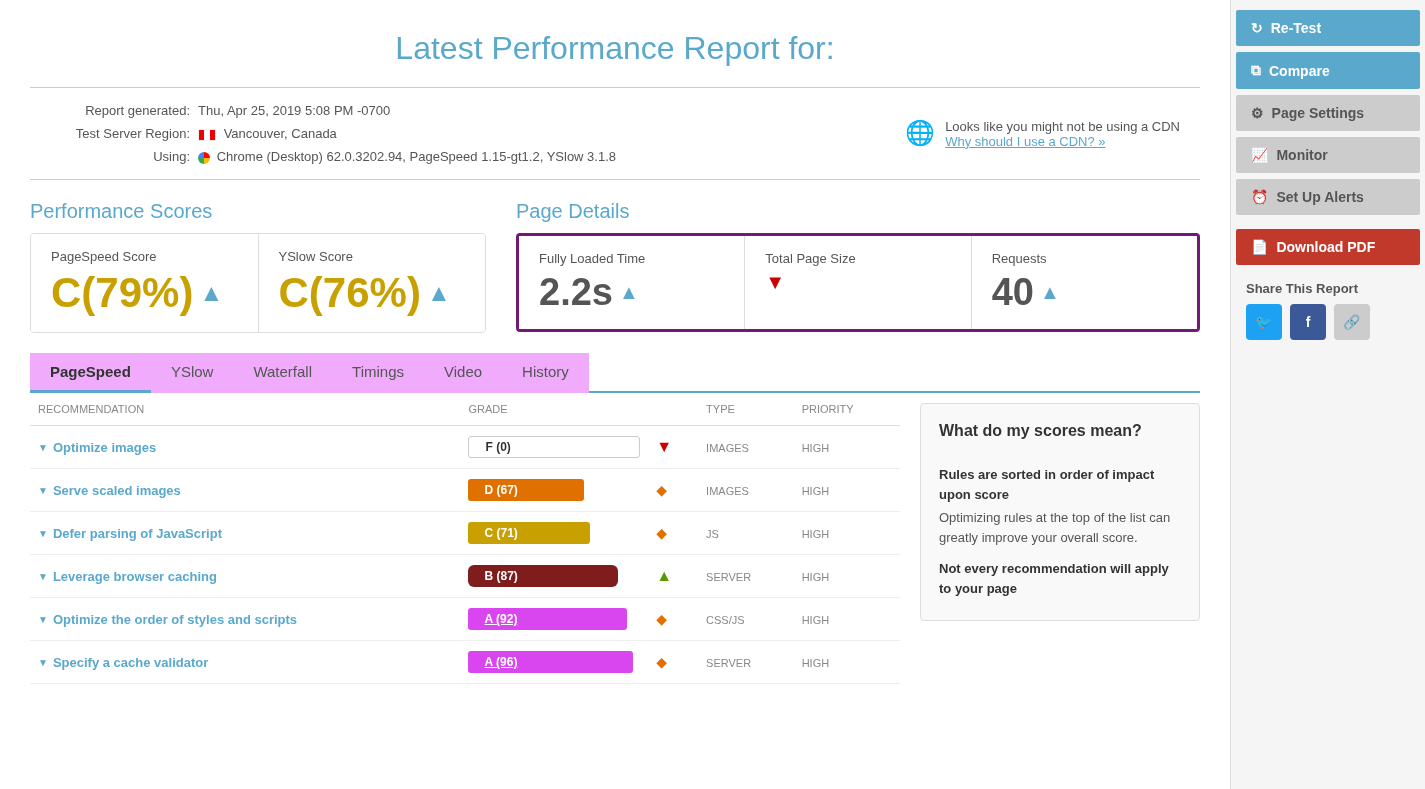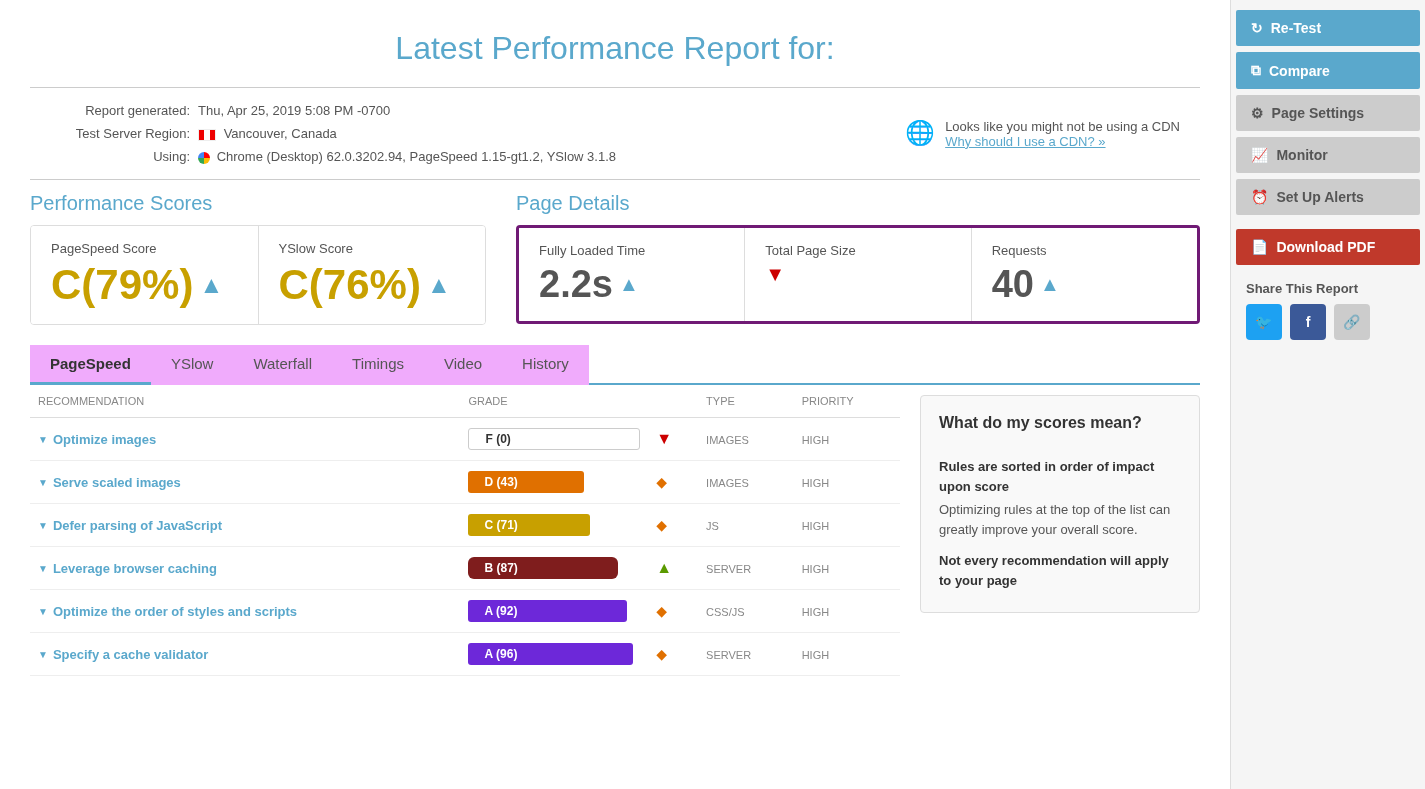--- a/index.html
+++ b/index.html
@@ -6,21 +6,21 @@
     body { font-family: Arial, sans-serif; background: #fff; color: #333; font-size: 14px; }
 
     .layout { display: flex; min-height: 789px; }
 
     .main-content { flex: 1; padding: 20px 30px; background: #fff; }
 
     .sidebar { width: 195px; background: #f5f5f5; border-left: 1px solid #ddd; padding: 10px 0; display: flex; flex-direction: column; gap: 6px; }
 
     h1.page-title { text-align: center; color: #5aa8cc; font-size: 32px; font-weight: normal; margin-bottom: 20px; margin-top: 10px; }
 
-    .report-meta { border-top: 1px solid #ccc; border-bottom: 1px solid #ccc; padding: 15px 20px; display: flex; justify-content: space-between; align-items: center; margin-bottom: 12px; }
+    .report-meta { border-top: 1px solid #ccc; border-bottom: 1px solid #ccc; padding: 15px 20px; display: flex; justify-content: space-between; align-items: center; margin-bottom: 20px; }
     .meta-left { display: flex; flex-direction: column; gap: 8px; }
     .meta-row { display: flex; gap: 8px; align-items: flex-start; }
     .meta-label { color: #555; font-size: 13px; text-align: right; min-width: 140px; }
     .meta-value { color: #555; font-size: 13px; }
     .chrome-dot { display: inline-block; width: 12px; height: 12px; border-radius: 50%; background: conic-gradient(red 0deg 90deg, #fbbc05 90deg 180deg, #34a853 180deg 270deg, #4285f4 270deg 360deg); margin-right: 3px; vertical-align: middle; }
 
     .cdn-notice { display: flex; align-items: flex-start; gap: 10px; font-size: 13px; color: #555; }
     .globe-icon { font-size: 24px; color: #888; }
 
     .scores-section { display: flex; gap: 30px; margin-bottom: 20px; }
@@ -54,21 +54,21 @@
     .rec-table tbody tr { border-bottom: 1px solid #eee; }
     .rec-table tbody td { padding: 10px 8px; font-size: 13px; vertical-align: middle; }
     .rec-name { color: #5aa8cc; font-weight: bold; cursor: pointer; display: flex; align-items: center; gap: 5px; }
     .rec-name .chevron { color: #5aa8cc; font-size: 10px; }
 
     .grade-bar { height: 22px; border-radius: 3px; display: flex; align-items: center; padding: 0 16px; font-size: 12px; font-weight: bold; color: #fff; white-space: nowrap; }
     .grade-f { background: #fff; border: 1px solid #ccc; color: #333; }
     .grade-d { background: #e07000; }
     .grade-c { background: #c8a000; }
     .grade-b { background: #7f1d1d; border-radius: 6px; }
-    .grade-a { background: #6d28d9; }
+    .grade-a { background: #d946ef; text-decoration: underline; }
 
     .type-badge { font-size: 11px; color: #888; }
     .priority-badge { font-size: 11px; color: #888; }
 
     .grade-cell { min-width: 120px; }
 
     .icon-down-red { color: #c00; font-size: 16px; }
     .icon-diamond-orange { color: #e07000; font-size: 14px; }
     .icon-up-green { color: #5a9a00; font-size: 16px; }
 
@@ -217,21 +217,21 @@
                 </td>
                 <td><span class="icon-down-red">▼</span></td>
                 <td><span class="type-badge">IMAGES</span></td>
                 <td><span class="priority-badge">HIGH</span></td>
               </tr>
               <tr>
                 <td>
                   <span class="rec-name"><span class="chevron">▼</span>Serve scaled images</span>
                 </td>
                 <td class="grade-cell">
-                  <div class="grade-bar grade-d" style="width:67%">D (43)</div>
+                  <div class="grade-bar grade-d" style="width:67%">D (67)</div>
                 </td>
                 <td><span class="icon-diamond-orange">◆</span></td>
                 <td><span class="type-badge">IMAGES</span></td>
                 <td><span class="priority-badge">HIGH</span></td>
               </tr>
               <tr>
                 <td>
                   <span class="rec-name"><span class="chevron">▼</span>Defer parsing of JavaScript</span>
                 </td>
                 <td class="grade-cell">

